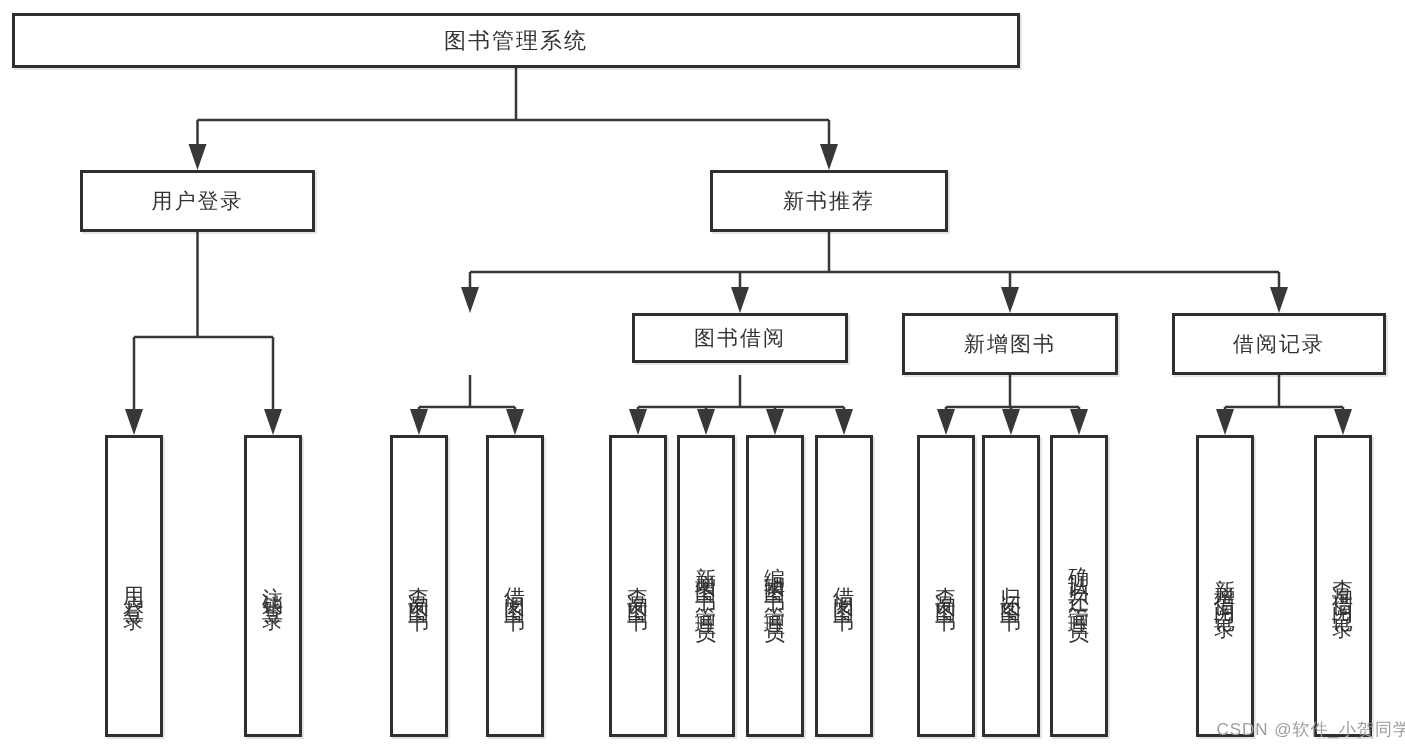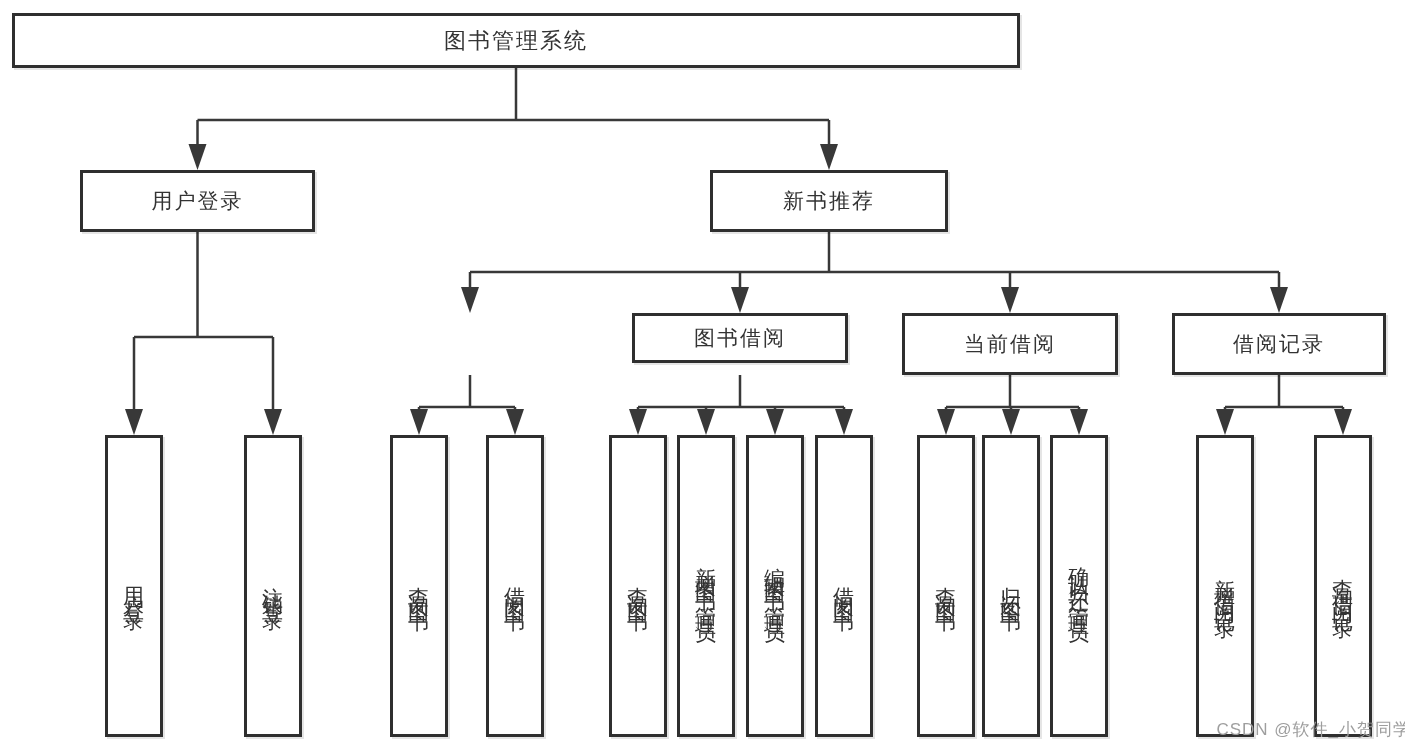--- a/index.html
+++ b/index.html
@@ -102,21 +102,21 @@
       <path d="M1343 435 L1334 409 L1352 409 Z"></path>
     </g>
   </svg>
 
   <div class="node h root" style="left:12px;top:13px;width:1008px;height:55px">图书管理系统</div>
 
   <div class="node h" style="left:80px;top:170px;width:235px;height:62px">用户登录</div>
   <div class="node h" style="left:710px;top:170px;width:238px;height:62px">新书推荐</div>
 
   <div class="node h" style="left:632px;top:313px;width:216px;height:50px">图书借阅</div>
-  <div class="node h" style="left:902px;top:313px;width:216px;height:62px">当前借阅</div>
+  <div class="node h" style="left:902px;top:313px;width:216px;height:62px">新增图书</div>
   <div class="node h" style="left:1172px;top:313px;width:214px;height:62px">借阅记录</div>
 
   <div class="node v" style="left:105px;top:435px;width:58px;height:302px">用户登录</div>
   <div class="node v" style="left:244px;top:435px;width:58px;height:302px">注销登录</div>
 
   <div class="node v" style="left:390px;top:435px;width:58px;height:302px">查询图书</div>
   <div class="node v" style="left:486px;top:435px;width:58px;height:302px">借阅图书</div>
 
   <div class="node v" style="left:609px;top:435px;width:58px;height:302px">查询图书</div>
   <div class="node v" style="left:677px;top:435px;width:58px;height:302px">新增图书（管理员）</div>

